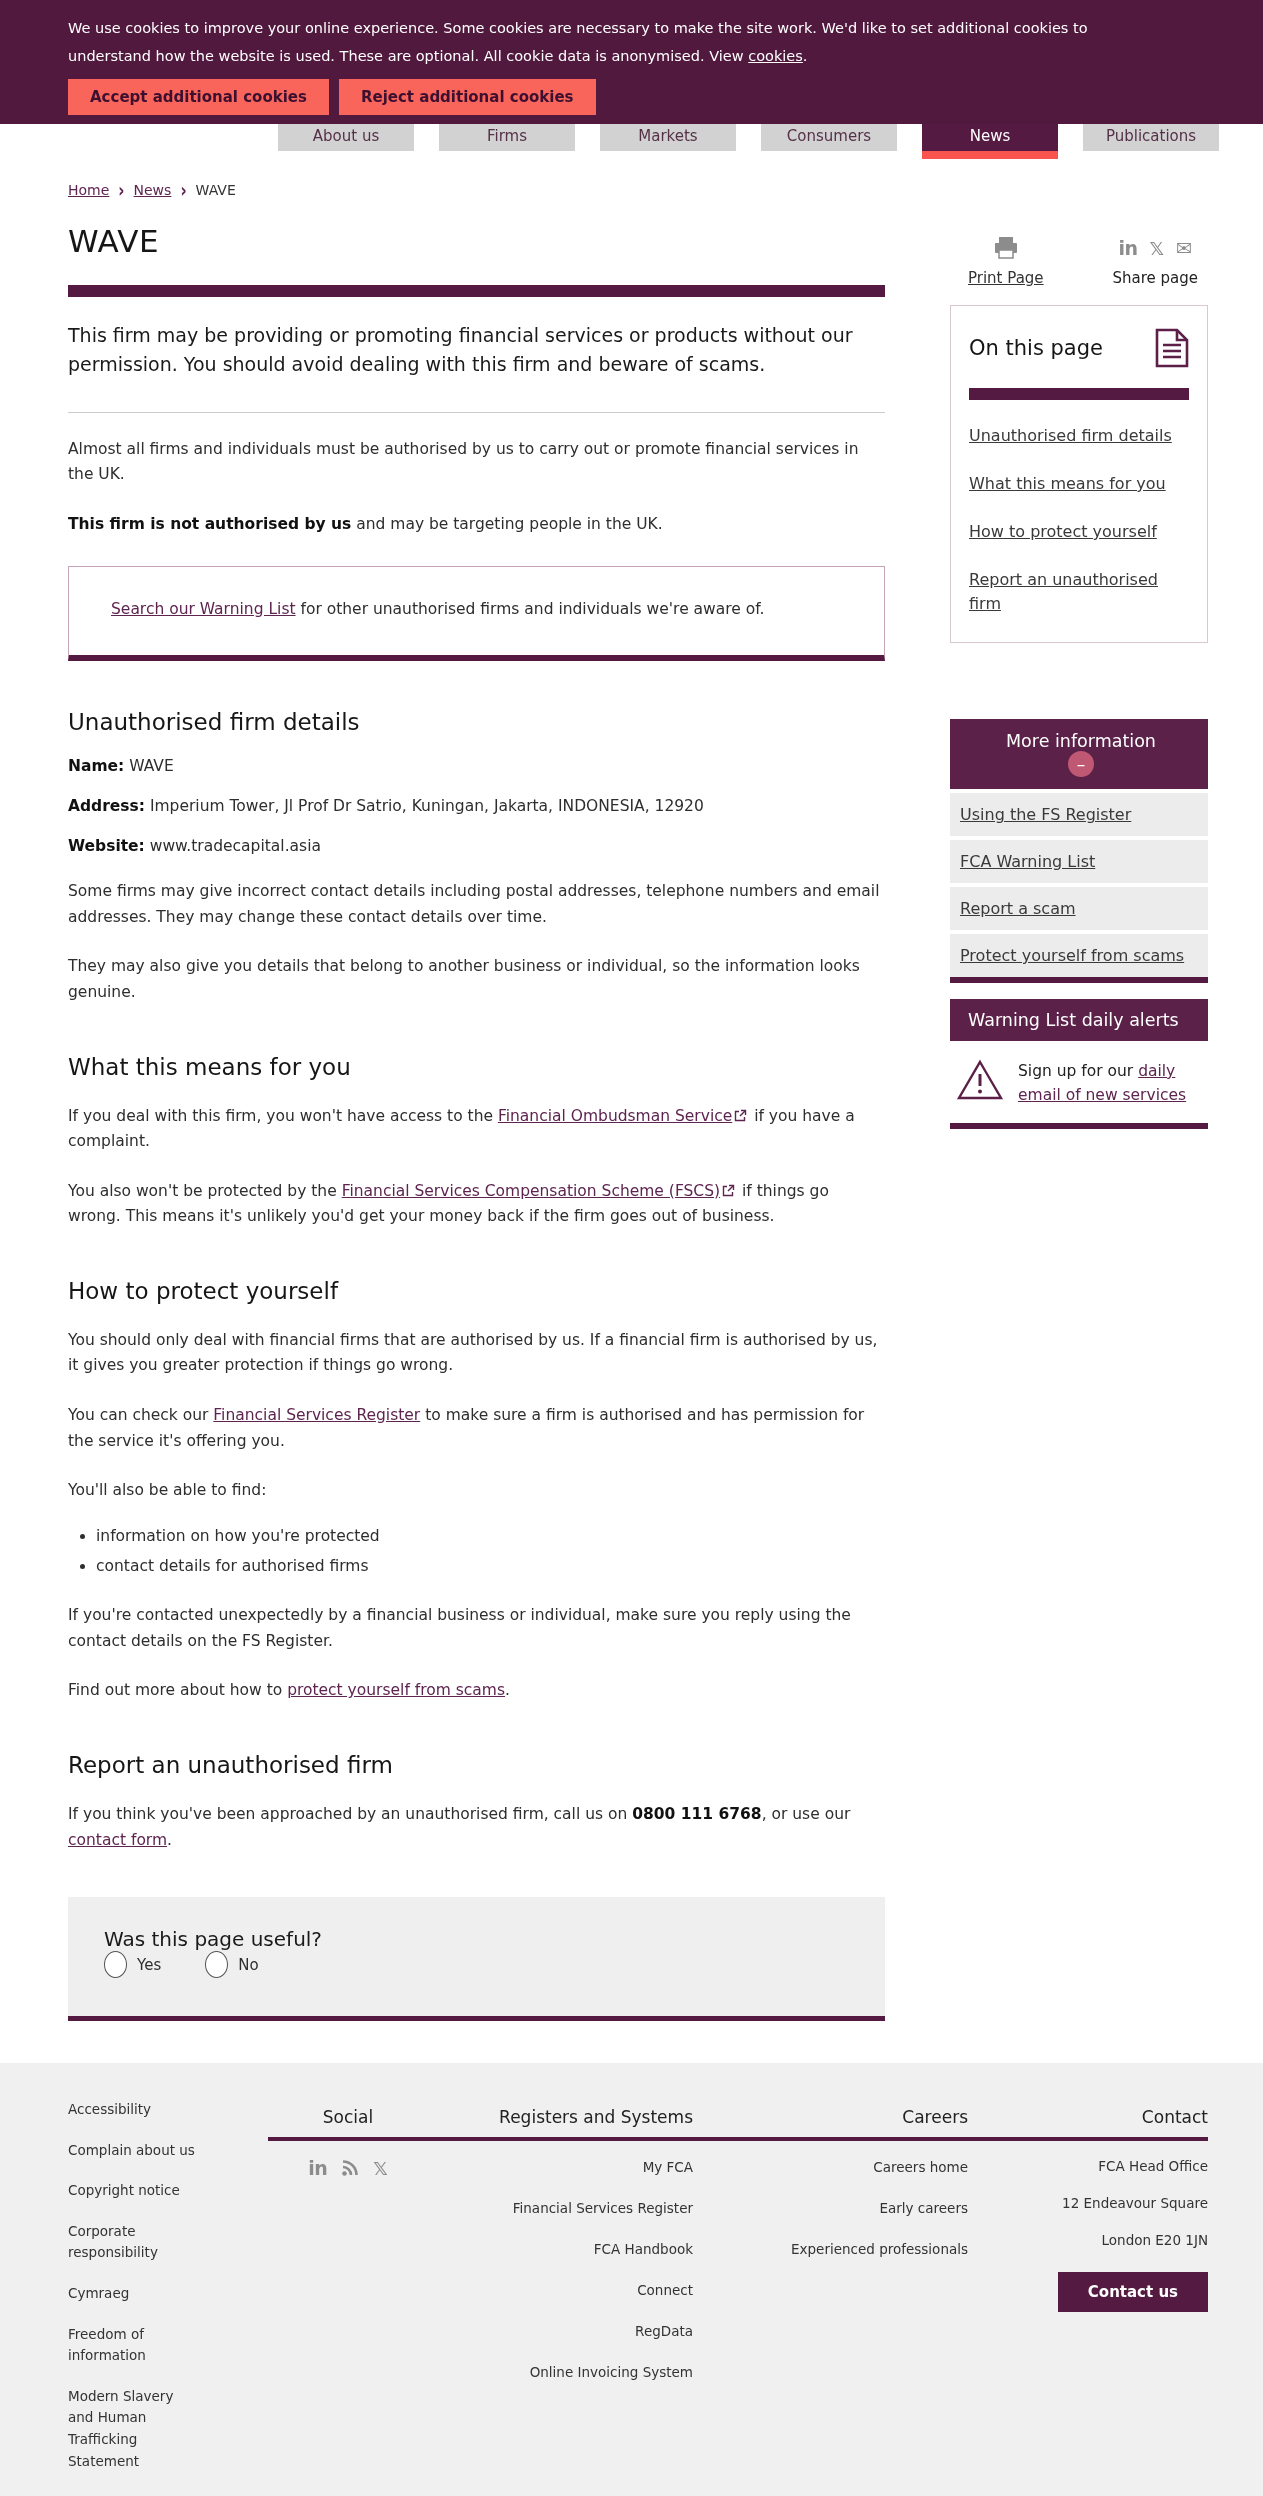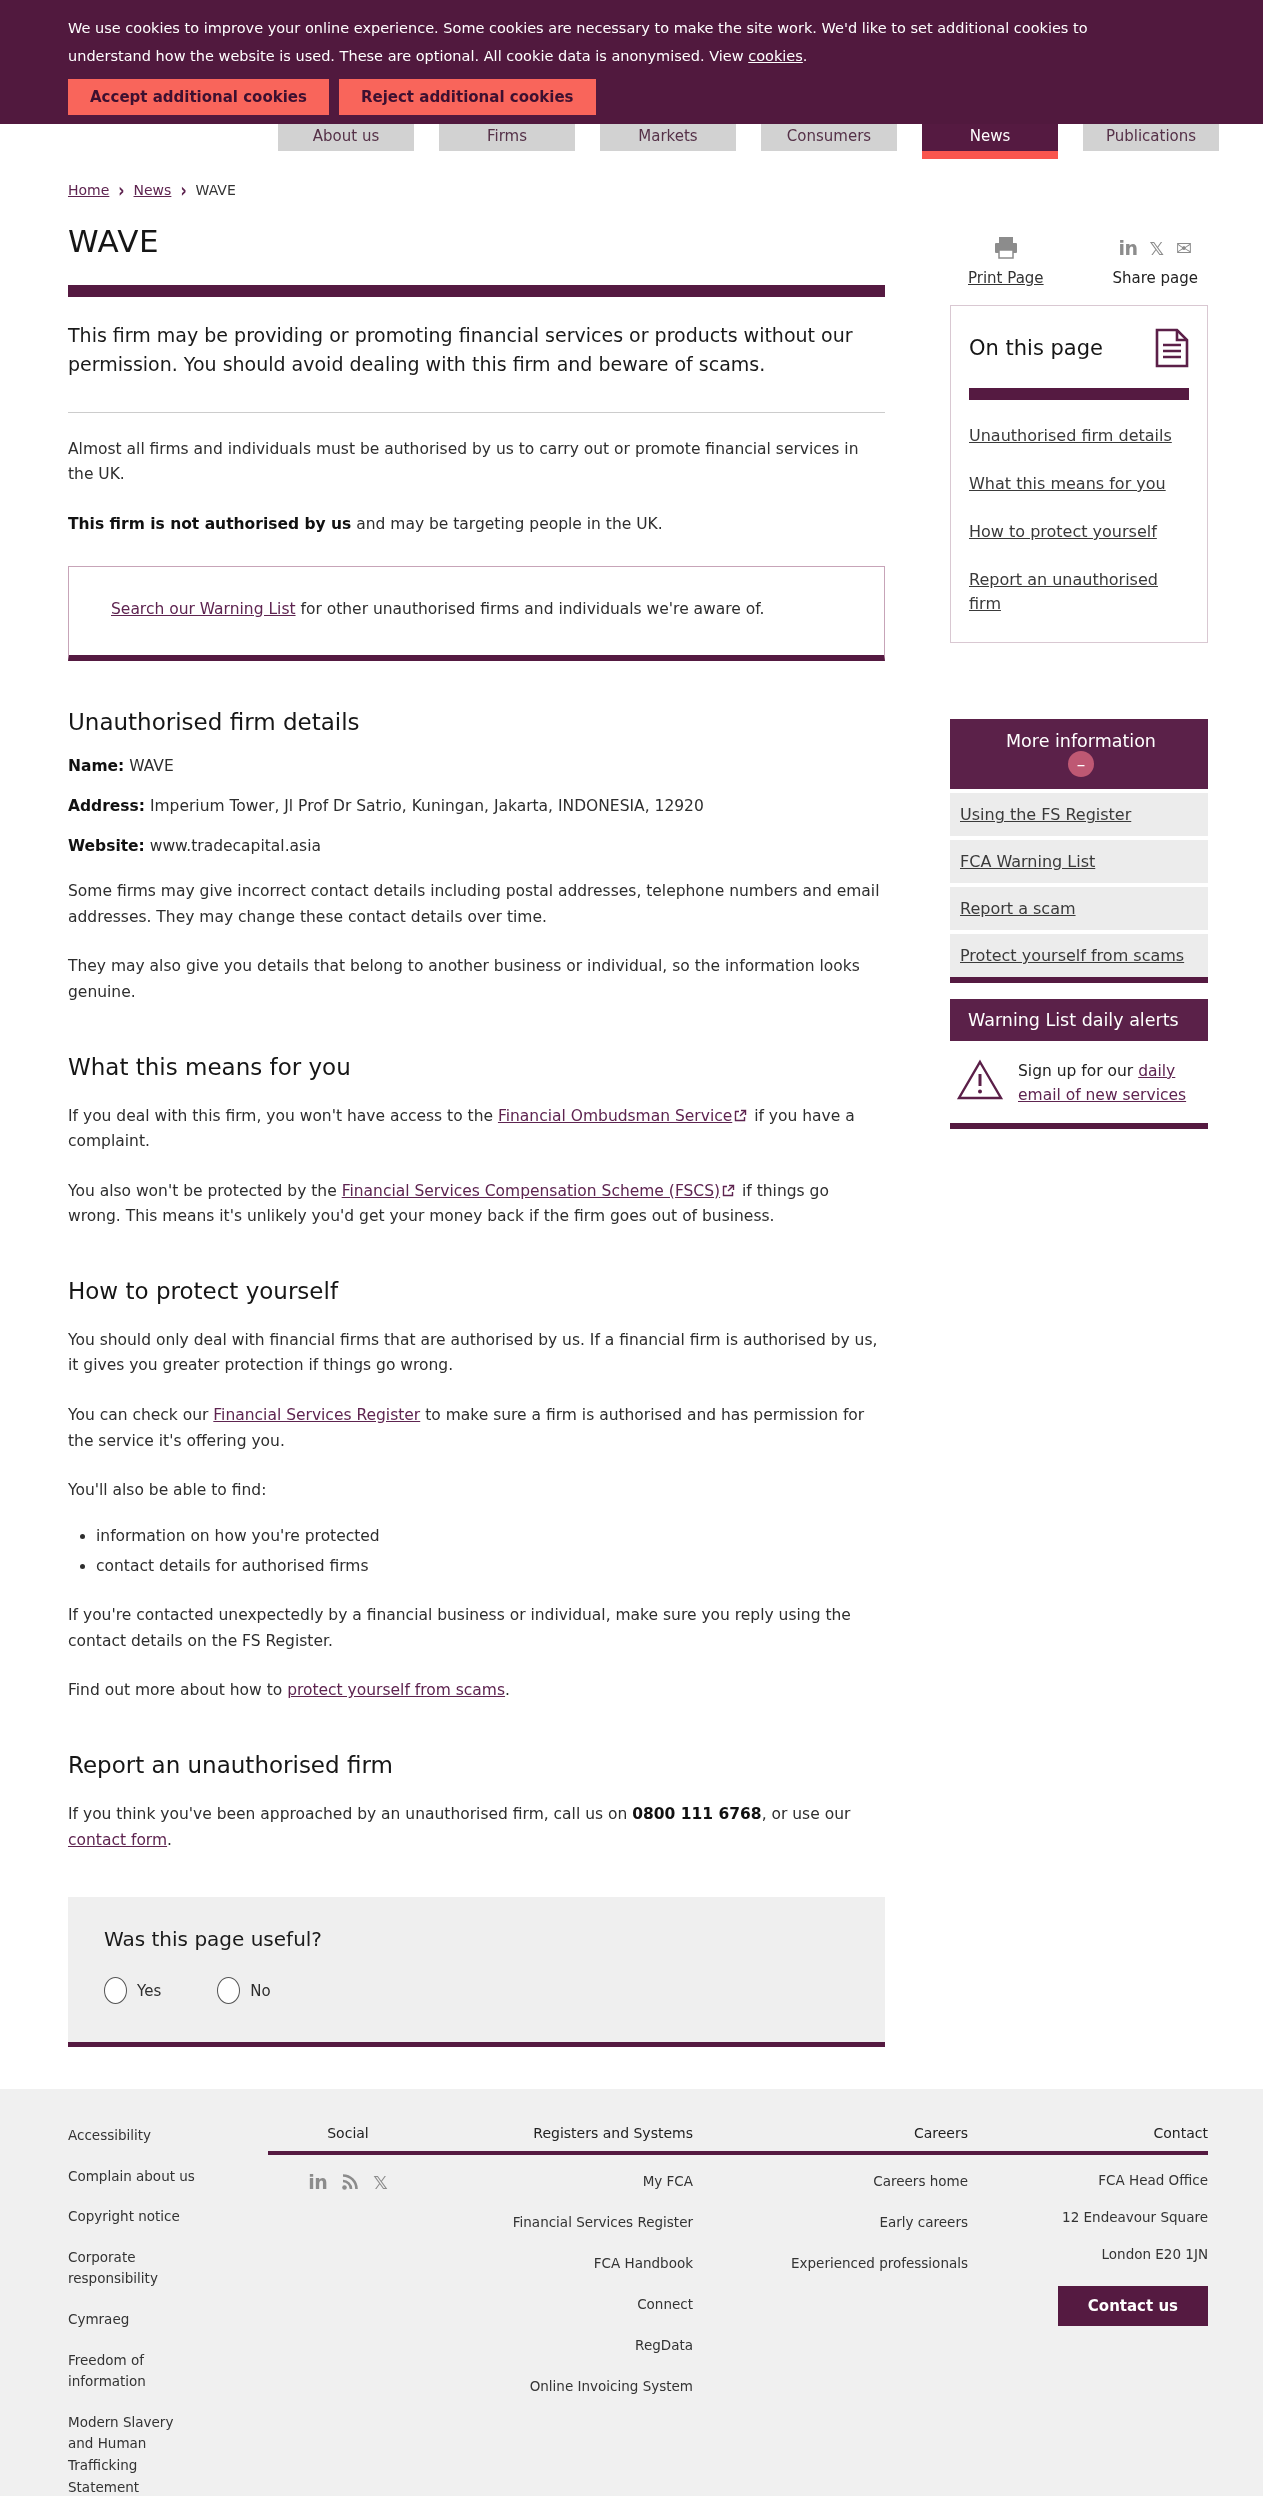--- a/index.html
+++ b/index.html
@@ -65,21 +65,21 @@
   .kv b { color:#111; }
   ul.bullets { margin:20px 0 0 28px; }
   ul.bullets li { font-size:15.5px; line-height:1.6; margin-bottom:6px; }
 
   
   .feedback {
     margin-top:44px; background:#efefef; border-bottom:5px solid #551a41;
     padding:30px 36px 38px 36px;
   }
   .feedback-title { font-size:20px; color:#1a1a1a; font-weight:500; }
-  .feedback-options { margin-top:26px; display:flex; align-items:center; gap:56px; }
+  .feedback-options { display:flex; align-items:center; gap:44px; }
   .radio-opt { display:flex; align-items:center; gap:10px; cursor:pointer; }
   .radio-circle { width:23px; height:27px; border:1px solid #555; border-radius:50%; background:#fff; }
 
   
   .actions-row { margin-top:36px; display:flex; justify-content:space-between; padding:0 10px 0 18px; }
   .action { text-align:center; font-size:15px; }
   .action a { color:#333; text-decoration:underline; }
   .action .lbl.nolink { text-decoration:none; color:#222; }
   .share-icons { display:flex; gap:12px; justify-content:center; align-items:center; color:#8c8c8c; height:26px; }
   .li-in { font-weight:bold; font-size:19px; letter-spacing:-.5px; }
@@ -110,21 +110,21 @@
   .alerts-body { border-bottom:6px solid #551a41; padding:18px 6px 16px 6px; display:flex; gap:14px; align-items:flex-start; }
   .alerts-text { font-size:15.5px; line-height:1.55; color:#222; }
   .alerts-text a { color:#5e2450; text-decoration:underline; }
 
   
   .footer { margin-top:42px; background:#f0f0f0; padding:36px 55px 30px 68px; position:relative; min-height:538px; }
   .footer-grid { display:grid; grid-template-columns:200px 160px 265px 275px 240px; }
   .fcol { font-size:13.5px; color:#333; }
   .fcol a { color:#333; text-decoration:none; display:block; }
   .fcol-1 a { margin-bottom:19px; line-height:1.6; max-width:130px; }
-  .fcol-title { font-size:14px; color:#222; }
+  .fcol-title { font-size:17px; color:#222;margin-top:8px; }
   .fcol-rule { height:4px; background:#551a41; margin:10px 0 16px 0; }
   .fcol-center { text-align:center; }
   .fcol-right { text-align:right; }
   .fcol-right a { margin-bottom:20px; line-height:1.55; }
   .social-icons { display:flex; gap:14px; justify-content:center; align-items:center; color:#8c8c8c; margin-top:4px; }
   .contact-lines div { margin-bottom:18px; line-height:1.4; }
   .contact-btn {
     background:#551a41; color:#fff; border:none; font-weight:bold; font-size:15px;
     padding:11px 30px; margin-top:4px; font-family:inherit; cursor:pointer;
   }

